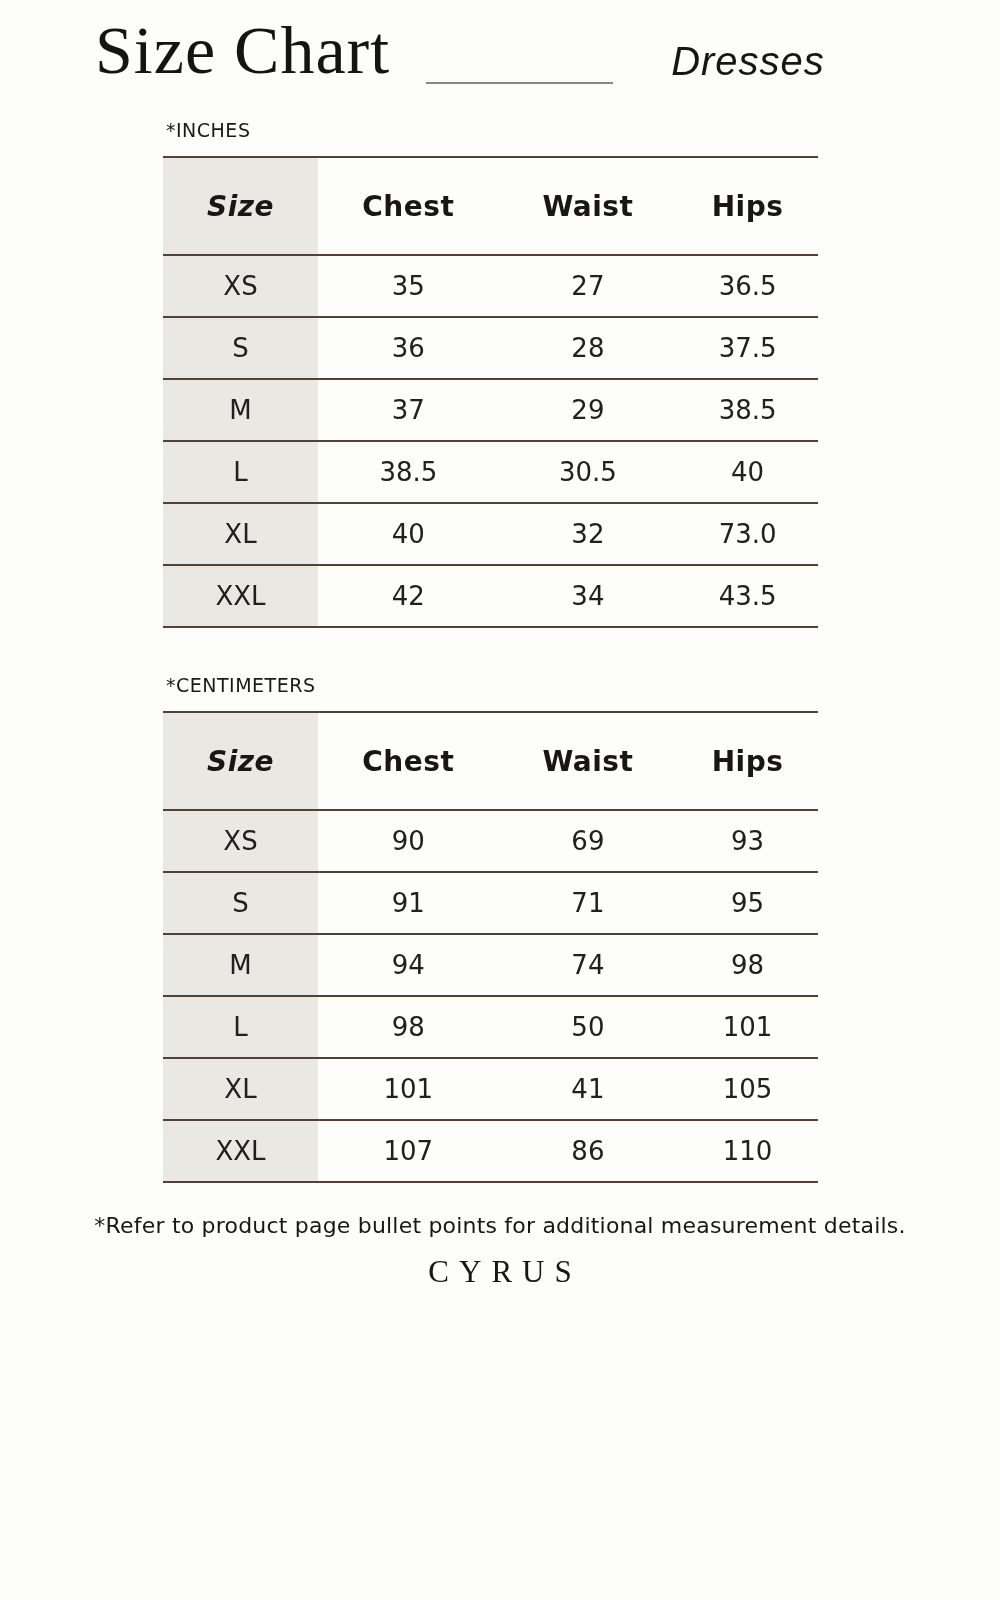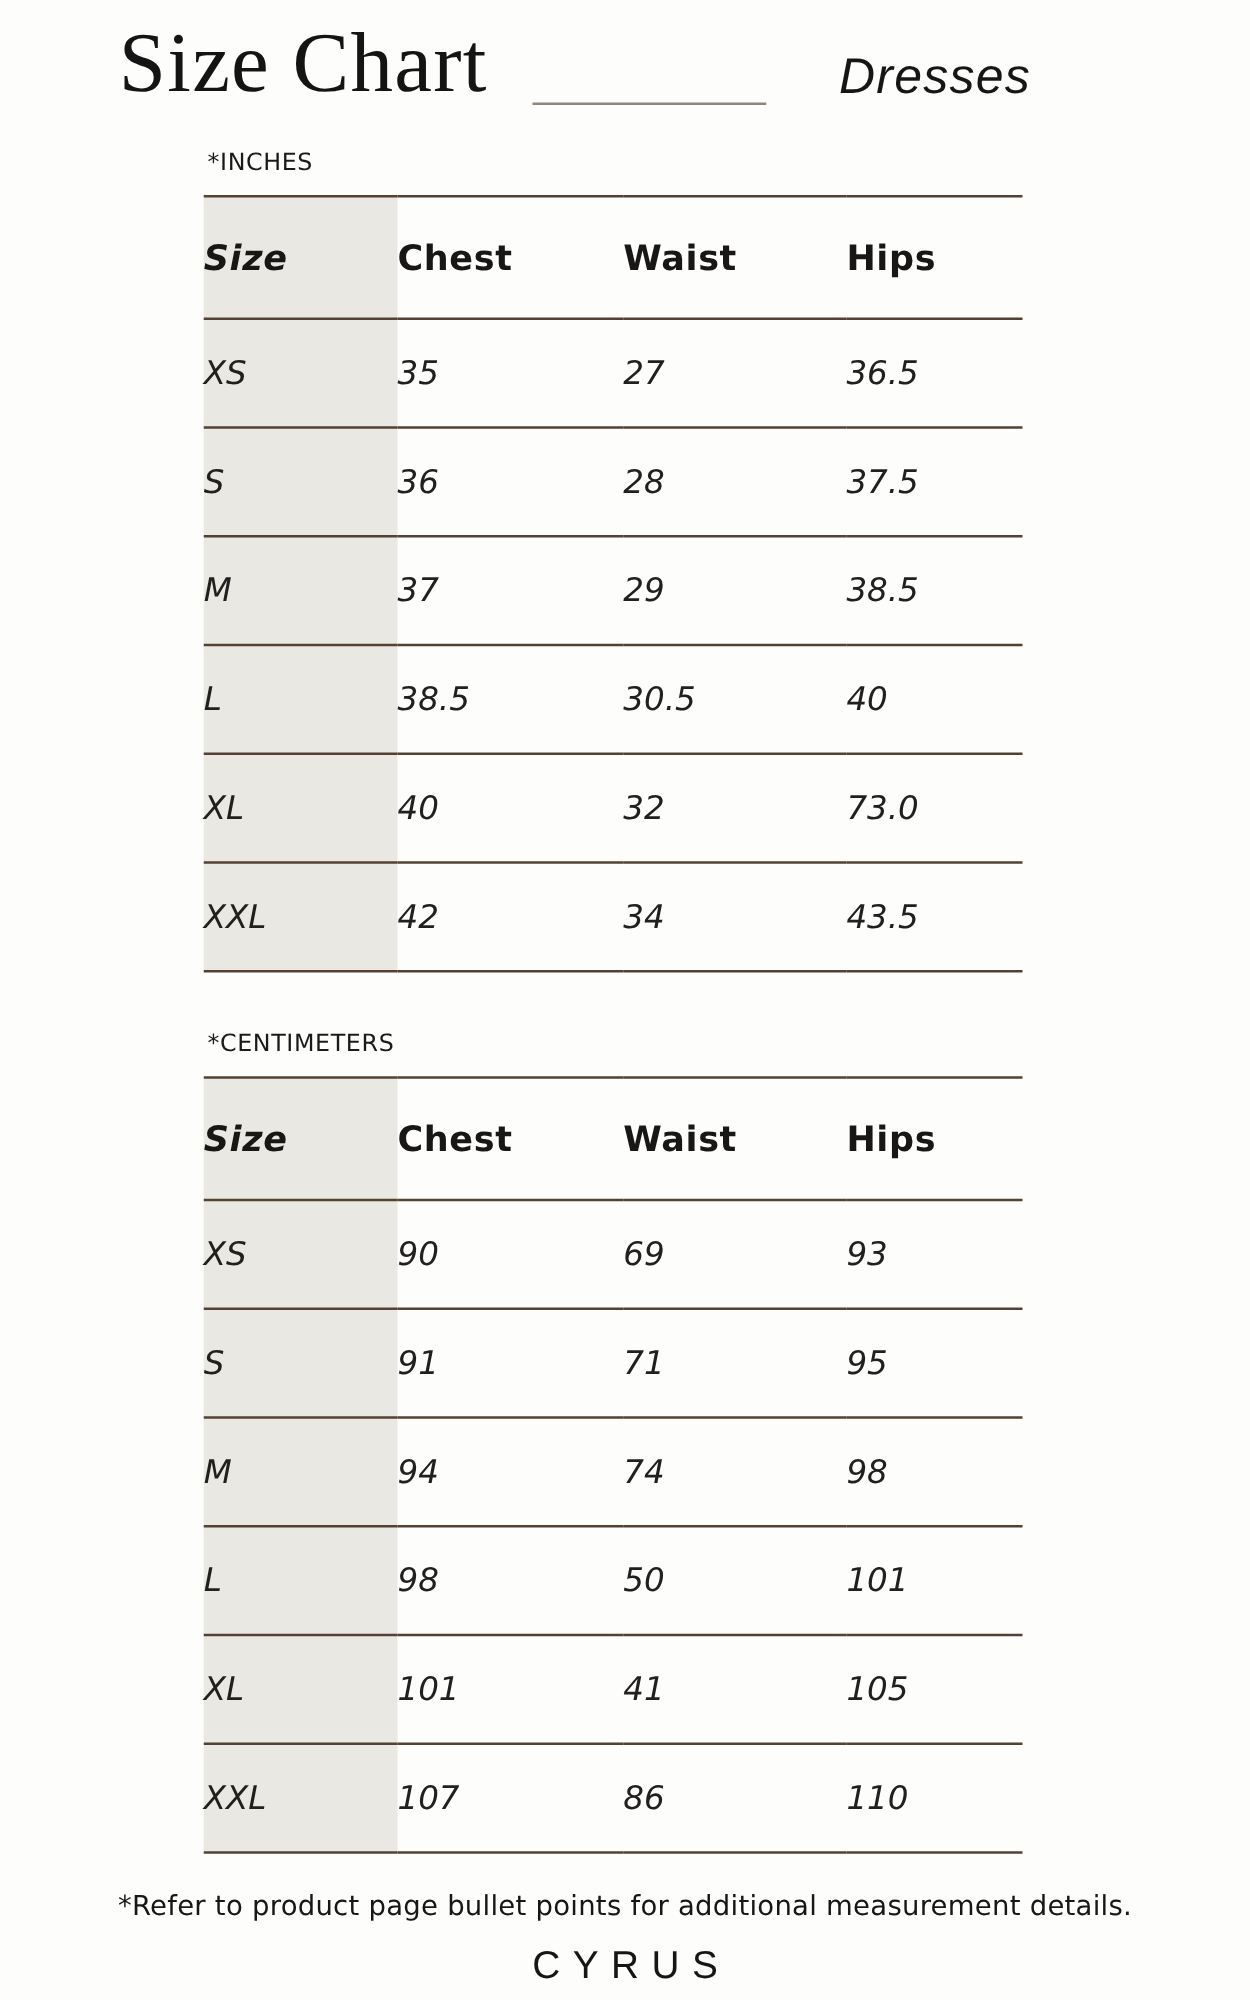--- a/index.html
+++ b/index.html
@@ -61,22 +61,22 @@
   .section-cm .unit-label{ margin-top:46px; }
 
   table.size-table{
     width:655px;
     border-collapse:collapse;
     border-top:2px solid var(--table-line);
     border-bottom:2px solid var(--table-line);
   }
   table.size-table tr{ border-bottom:2px solid var(--table-line); }
   table.size-table thead tr{ height:98px; }
-  table.size-table tbody tr{ height:87px;font-style:italic; }
-  th,td{ text-align:left; vertical-align:middle; padding:0; }
+  table.size-table tbody tr{ height:62px; }
+  th,td{ text-align:center; vertical-align:middle; padding:0; }
   th{
     font-size:28px;
     font-weight:bold;
     letter-spacing:0.5px;
     color:#181715;
   }
   th.size-col{ font-style:italic; }
   td{ font-size:26px; color:#21201e; }
   .size-col{ background:var(--size-column-bg); width:155px; }
 
@@ -84,21 +84,21 @@
   .footnote{
     margin:30px 0 0 0;
     text-align:center;
     font-size:22px;
     letter-spacing:0.2px;
     color:#171717;
   }
   .brand-logo{
     margin-top:16px;
     text-align:center;
-    font-family:Liberation Sans, sans-serif;
+    font-family:Liberation Serif, serif;
     font-size:31px;
     letter-spacing:10px;
     padding-left:10px; 
     color:#161616;
   }
 </style>
 </head>
 <body>
 
 <div class="page">

